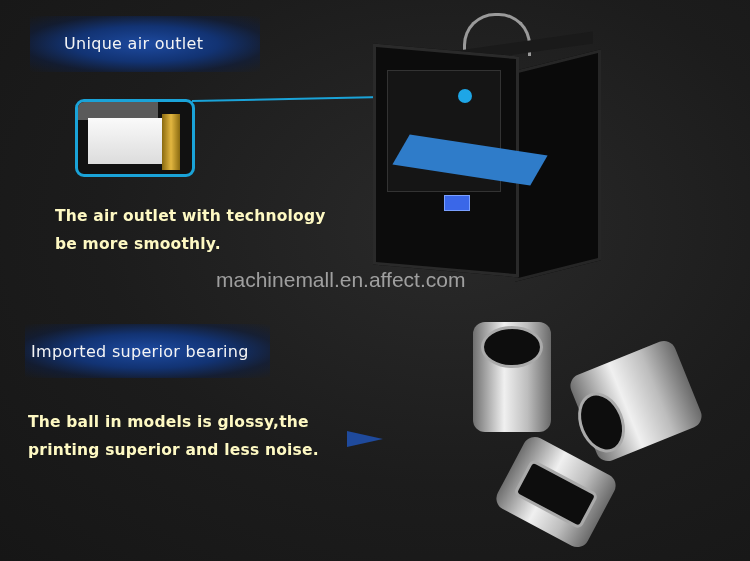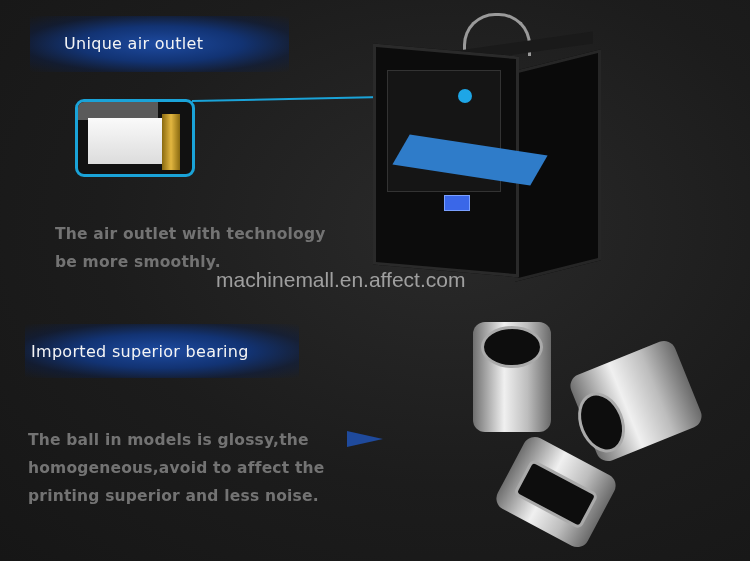--- a/index.html
+++ b/index.html
@@ -6,31 +6,30 @@
   body {
     width: 750px; height: 561px; overflow: hidden; position: relative;
     background: #1e1e1e;
     background-image: radial-gradient(ellipse at 60% 40%, #2a2a2a 0%, #1c1c1c 55%, #161616 100%);
     font-family: "DejaVu Sans", sans-serif;
     color: #f2f2f2;
   }
   .banner {
     position: absolute; height: 56px;
     background: radial-gradient(ellipse at 50% 50%, #1d4aa0 0%, #123373 45%, rgba(12,30,70,0.5) 75%, rgba(20,20,20,0) 100%);
-    padding-left: 29px;
   }
   .banner-1 { left: 30px; top: 16px; width: 230px; }
   .banner-2 { left: 25px; top: 324px; width: 245px; height: 54px; }
   .banner-title {
     position: absolute; font-size: 16px; color: #f4f4f4; letter-spacing: 0.3px; white-space: nowrap;
   }
   .banner-1 .banner-title { left: 34px; top: 18px; }
   .banner-2 .banner-title { left: 6px; top: 18px; }
 
-  .desc { position: absolute; font-size: 15.5px; line-height: 28px; color: #737373; font-weight: bold; letter-spacing: 0.2px; margin-top: 18px; }
+  .desc { position: absolute; font-size: 15.5px; line-height: 28px; color: #fef9c3; font-weight: bold; letter-spacing: 0.2px; }
   .desc-1 { left: 55px; top: 202px; }
   .desc-2 { left: 28px; top: 408px; }
   .desc div { white-space: nowrap; }
 
   .watermark {
     position: absolute; left: 216px; top: 268px; font-family: "Liberation Sans", sans-serif;
     font-size: 21px; color: rgba(200,200,200,0.75); white-space: nowrap;
   }
 
   
@@ -102,21 +101,20 @@
 </div>
 
 <div class="watermark">machinemall.en.affect.com</div>
 
 <div class="banner banner-2">
   <div class="banner-title">Imported superior bearing</div>
 </div>
 
 <div class="desc desc-2">
   <div>The ball in models is glossy,the</div>
-  <div>homogeneous,avoid to affect the</div>
   <div>printing superior and less noise.</div>
 </div>
 
 <div class="arrow"></div>
 
 <div>
   <div class="bearing b1">
       <div class="hole"></div>
     </div>
   <div class="bearing b2">

